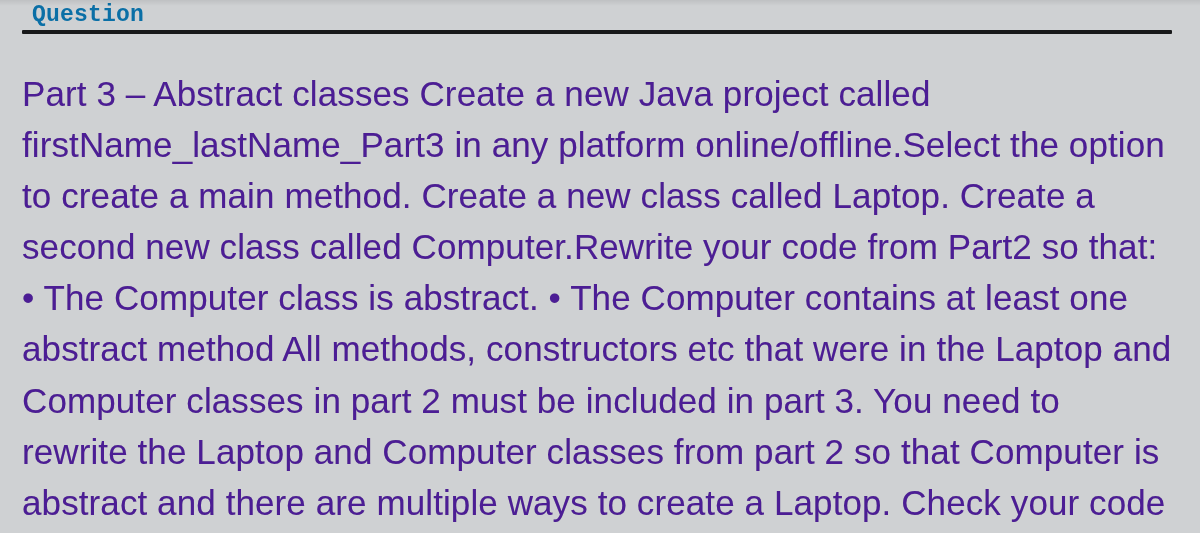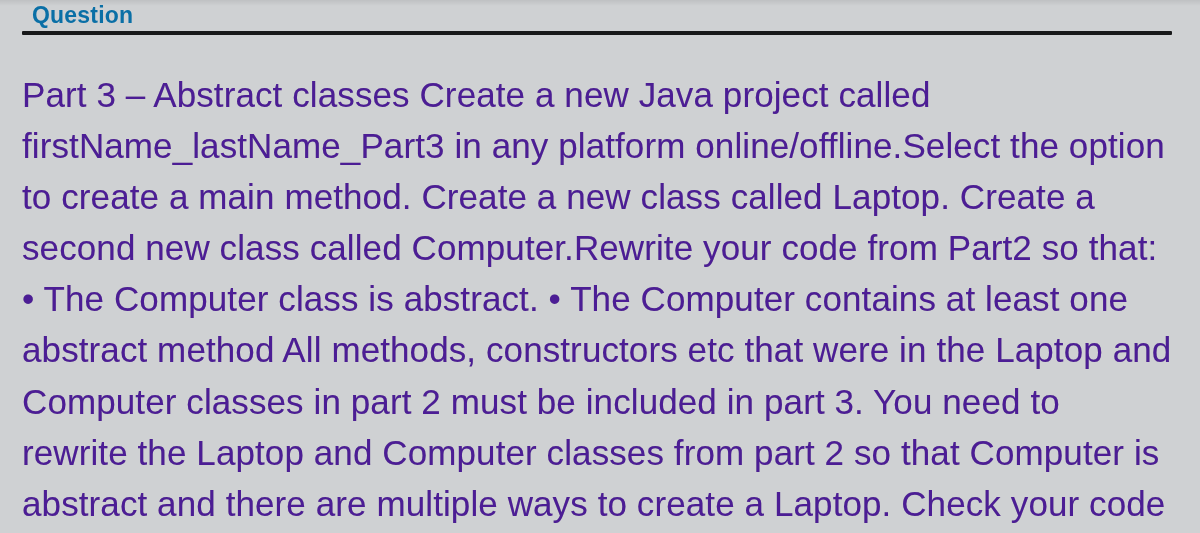--- a/index.html
+++ b/index.html
@@ -33,20 +33,21 @@
     }
     .header-area {
       padding-top: 2px;
     }
     .question-label {
       color: #0a6fa6;
       font-size: 23px;
       font-weight: bold;
       letter-spacing: 0.2px;
       padding-left: 10px;
+      font-family: Liberation Mono, monospace;
     }
     .rule {
       height: 4px;
       background: #18191a;
       margin-top: 2px;
       margin-bottom: 34px;
       border-radius: 1px;
     }
     .body-text {
       color: #4c1d95;

